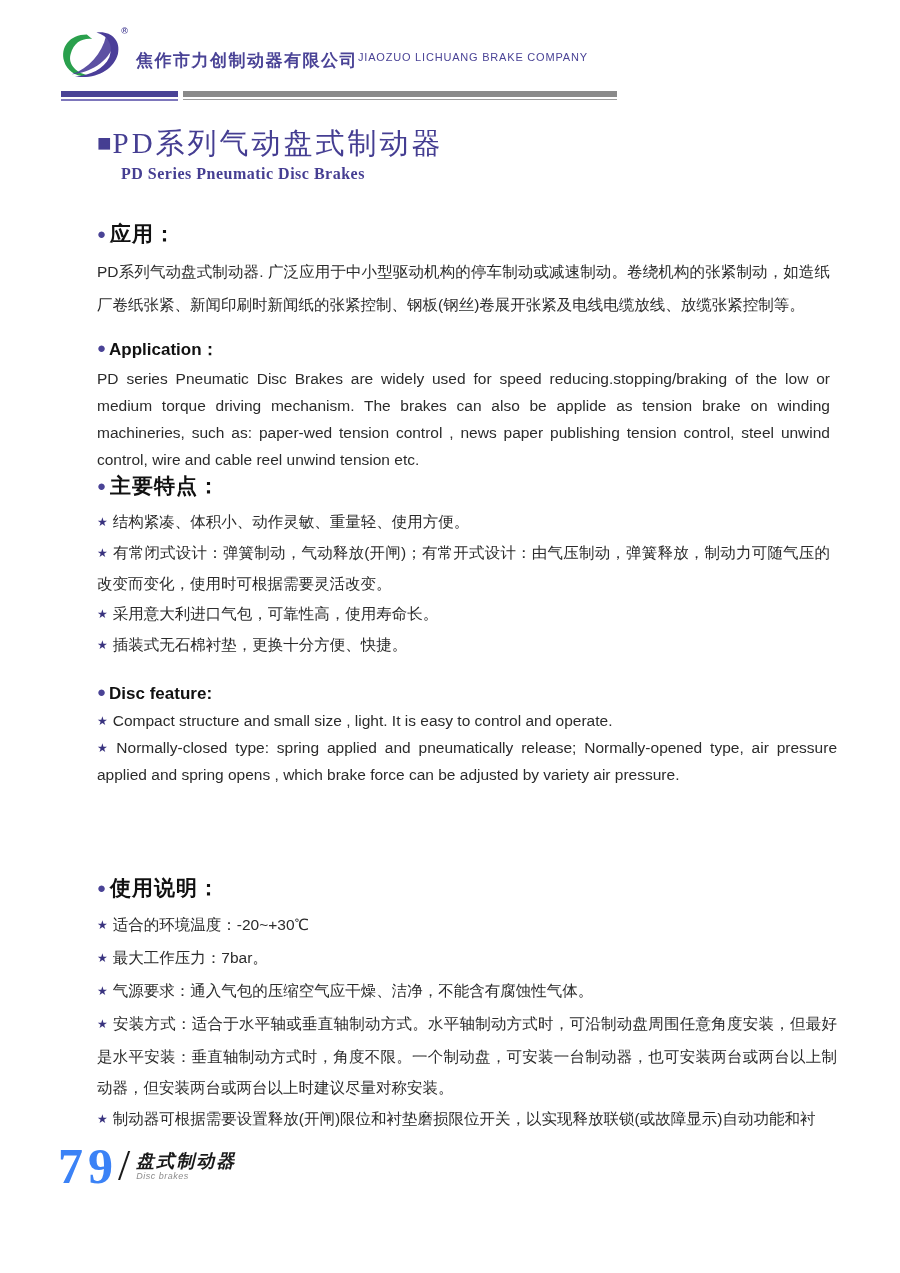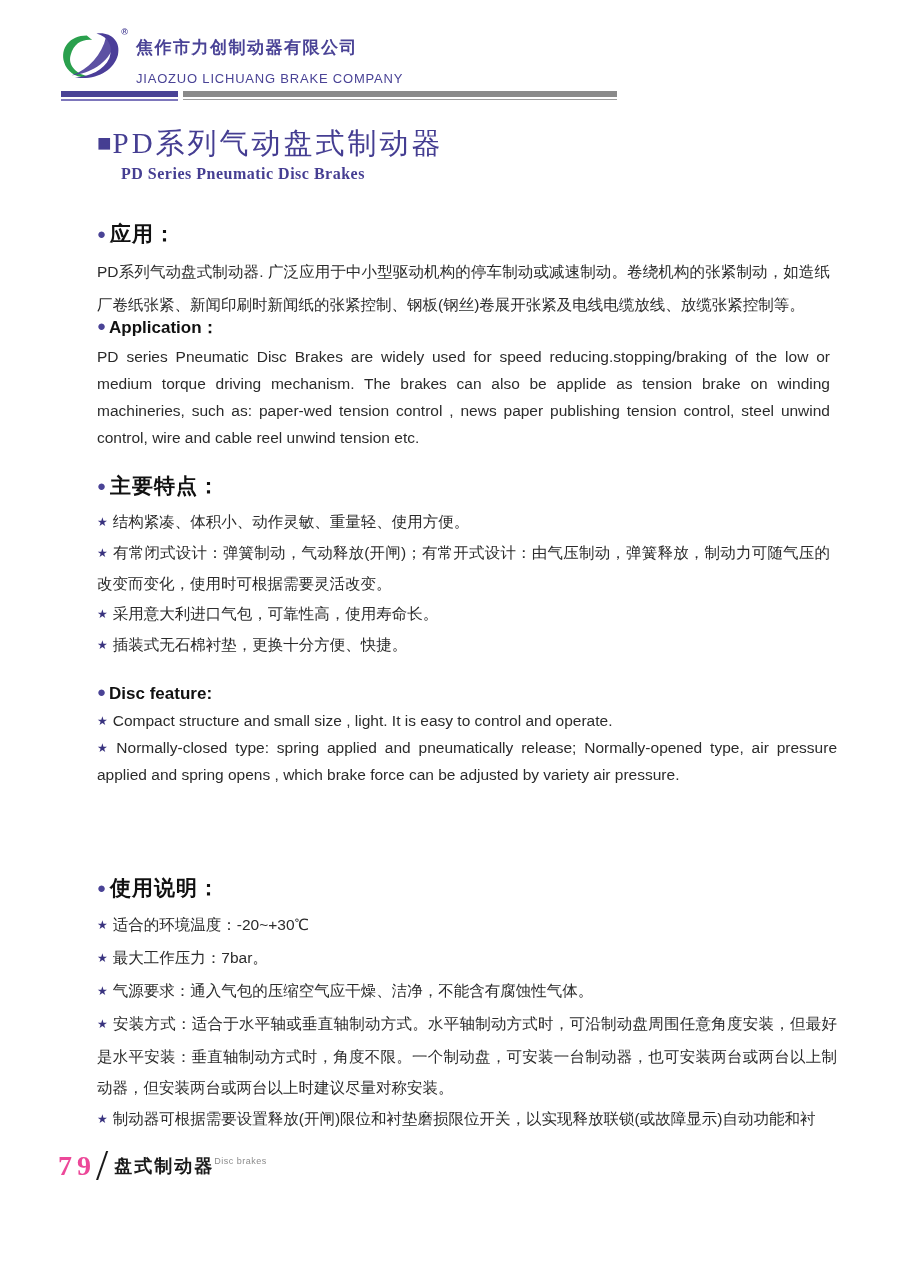--- a/index.html
+++ b/index.html
@@ -9,23 +9,23 @@
     position:relative; width:900px; height:1273px;
     background:#ffffff; margin:0 auto; overflow:hidden;
     color:#2e2e2e;
   }
   .abs { position:absolute; }
 
   
   .logo-block { left:54px; top:26px; display:flex; align-items:center; gap:10px; }
   .logo-wrap { position:relative; width:72px; height:58px; }
   .reg-mark { position:absolute; right:-2px; top:0; font-size:9px; color:#4a4396; font-weight:bold; }
-  .company-col { display:flex; flex-direction:column; justify-content:center; padding-top:10px; }
+  .company-col { display:flex; flex-direction:row; justify-content:center; padding-top:10px; }
   .company-cn { font-size:17px; font-weight:bold; color:#4a4396; letter-spacing:1.5px; }
-  .company-en { font-size:13px; color:#4a4396; letter-spacing:0.8px; margin-top:12px; }
+  .company-en { font-size:11px; color:#4a4396; letter-spacing:0.8px; margin-top:2px; }
 
   .rule-purple { left:61px; top:91px; width:117px; }
   .rule-gray   { left:183px; top:91px; width:434px; }
   .bar-main-purple { height:6px; background:#4a4396; }
   .bar-sub-purple  { height:2px; background:#7d76bb; margin-top:2px; }
   .bar-main-gray { height:6px; background:#8a8a8a; }
   .bar-sub-gray  { height:1px; background:#9b9b9b; margin-top:2px; }
 
   
   .title-block { left:97px; top:124px; color:#453e92; }
@@ -40,23 +40,23 @@
   .dot { color:#4a4396; font-size:15px; margin-right:3px; position:relative; top:-2px; }
   .body-zh { font-size:15.5px; line-height:33px; text-align:justify; color:#2b2b2b; word-break:break-all; }
   .body-en { font-size:15.5px; line-height:27px; text-align:justify; color:#2b2b2b; }
   .rows-zh .row { font-size:15.5px; line-height:30px; text-align:justify; color:#2b2b2b; word-break:break-all; }
   .rows-en .row { font-size:15.5px; line-height:26px; text-align:justify; color:#2b2b2b; }
   .rows-usage .row { font-size:15.5px; line-height:31px; text-align:justify; color:#2b2b2b; word-break:break-all; }
   .star { color:#39337f; font-size:12px; margin-right:5px; position:relative; top:-1px; }
 
   
   .footer { left:58px; top:1144px; display:flex; align-items:center; }
-  .page-num { font-family:"Liberation Serif", serif; font-weight:bold; font-size:28px; letter-spacing:5px; color:#ec4899; line-height:44px; }
+  .page-num { font-family:"Liberation Serif", serif; font-weight:bold; font-size:50px; letter-spacing:5px; color:#3b82f6; line-height:44px; }
   .slash { font-family:"Liberation Serif", serif; font-size:44px; font-weight:300; color:#1a1a1a; margin:0 6px 0 0; line-height:44px; }
-  .footer-col { display:flex; flex-direction:row; justify-content:flex-start; }
+  .footer-col { display:flex; flex-direction:column; justify-content:flex-start;font-style:italic; }
   .footer-cn { font-size:18px; font-weight:bold; color:#1a1a1a; letter-spacing:2px; line-height:20px; }
   .footer-en { font-size:9px; color:#8c8c8c; letter-spacing:0.5px; line-height:10px; }
 </style>
 </head>
 <body>
 
 <div class="page">
 
   <div class="abs logo-block">
     <div class="logo-wrap">
@@ -85,21 +85,21 @@
   <div class="abs title-block">
     <div class="title-cn"><span class="sq">■</span><span>PD系列气动盘式制动器</span></div>
     <div class="title-en">PD Series Pneumatic Disc Brakes</div>
   </div>
 
   <div class="abs sec" style="top:220px">
     <div class="h-cn"><span class="dot">●</span><span>应用：</span></div>
     <div class="body-zh">PD系列气动盘式制动器. 广泛应用于中小型驱动机构的停车制动或减速制动。卷绕机构的张紧制动，如造纸厂卷纸张紧、新闻印刷时新闻纸的张紧控制、钢板(钢丝)卷展开张紧及电线电缆放线、放缆张紧控制等。</div>
   </div>
 
-  <div class="abs sec" style="top:316px">
+  <div class="abs sec" style="top:338px">
     <div class="h-en"><span class="dot">●</span><span>Application：</span></div>
     <div class="body-en">PD series Pneumatic Disc Brakes are widely used for speed reducing.stopping/braking of the low or medium torque driving mechanism. The brakes can also be applide as tension brake on winding machineries, such as: paper-wed tension control , news paper publishing tension control, steel unwind control, wire and cable reel unwind tension etc.</div>
   </div>
 
   <div class="abs sec rows-zh" style="top:472px">
     <div class="h-cn"><span class="dot">●</span><span>主要特点：</span></div>
     <div class="row"><span class="star">★</span><span>结构紧凑、体积小、动作灵敏、重量轻、使用方便。</span></div>
     <div class="row"><span class="star">★</span><span>有常闭式设计：弹簧制动，气动释放(开闸)；有常开式设计：由气压制动，弹簧释放，制动力可随气压的改变而变化，使用时可根据需要灵活改变。</span></div>
     <div class="row"><span class="star">★</span><span>采用意大利进口气包，可靠性高，使用寿命长。</span></div>
     <div class="row"><span class="star">★</span><span>插装式无石棉衬垫，更换十分方便、快捷。</span></div>

